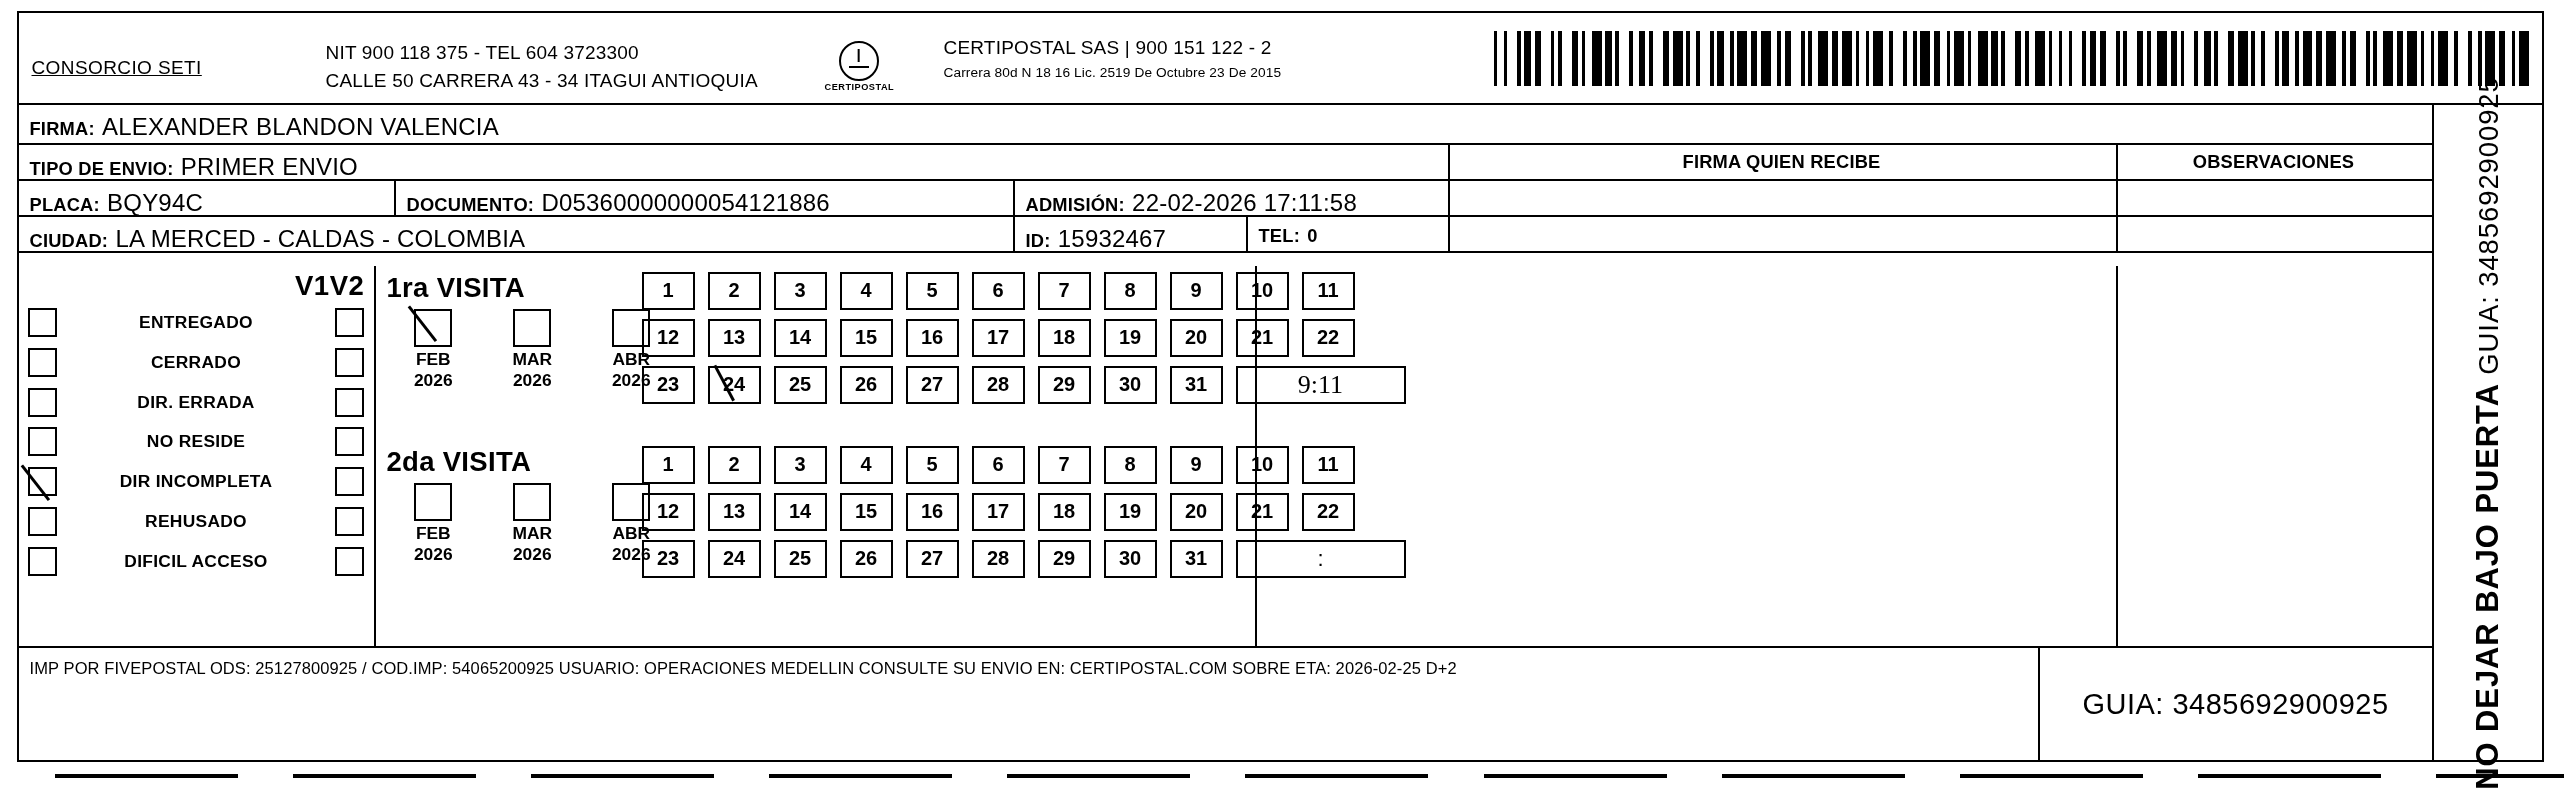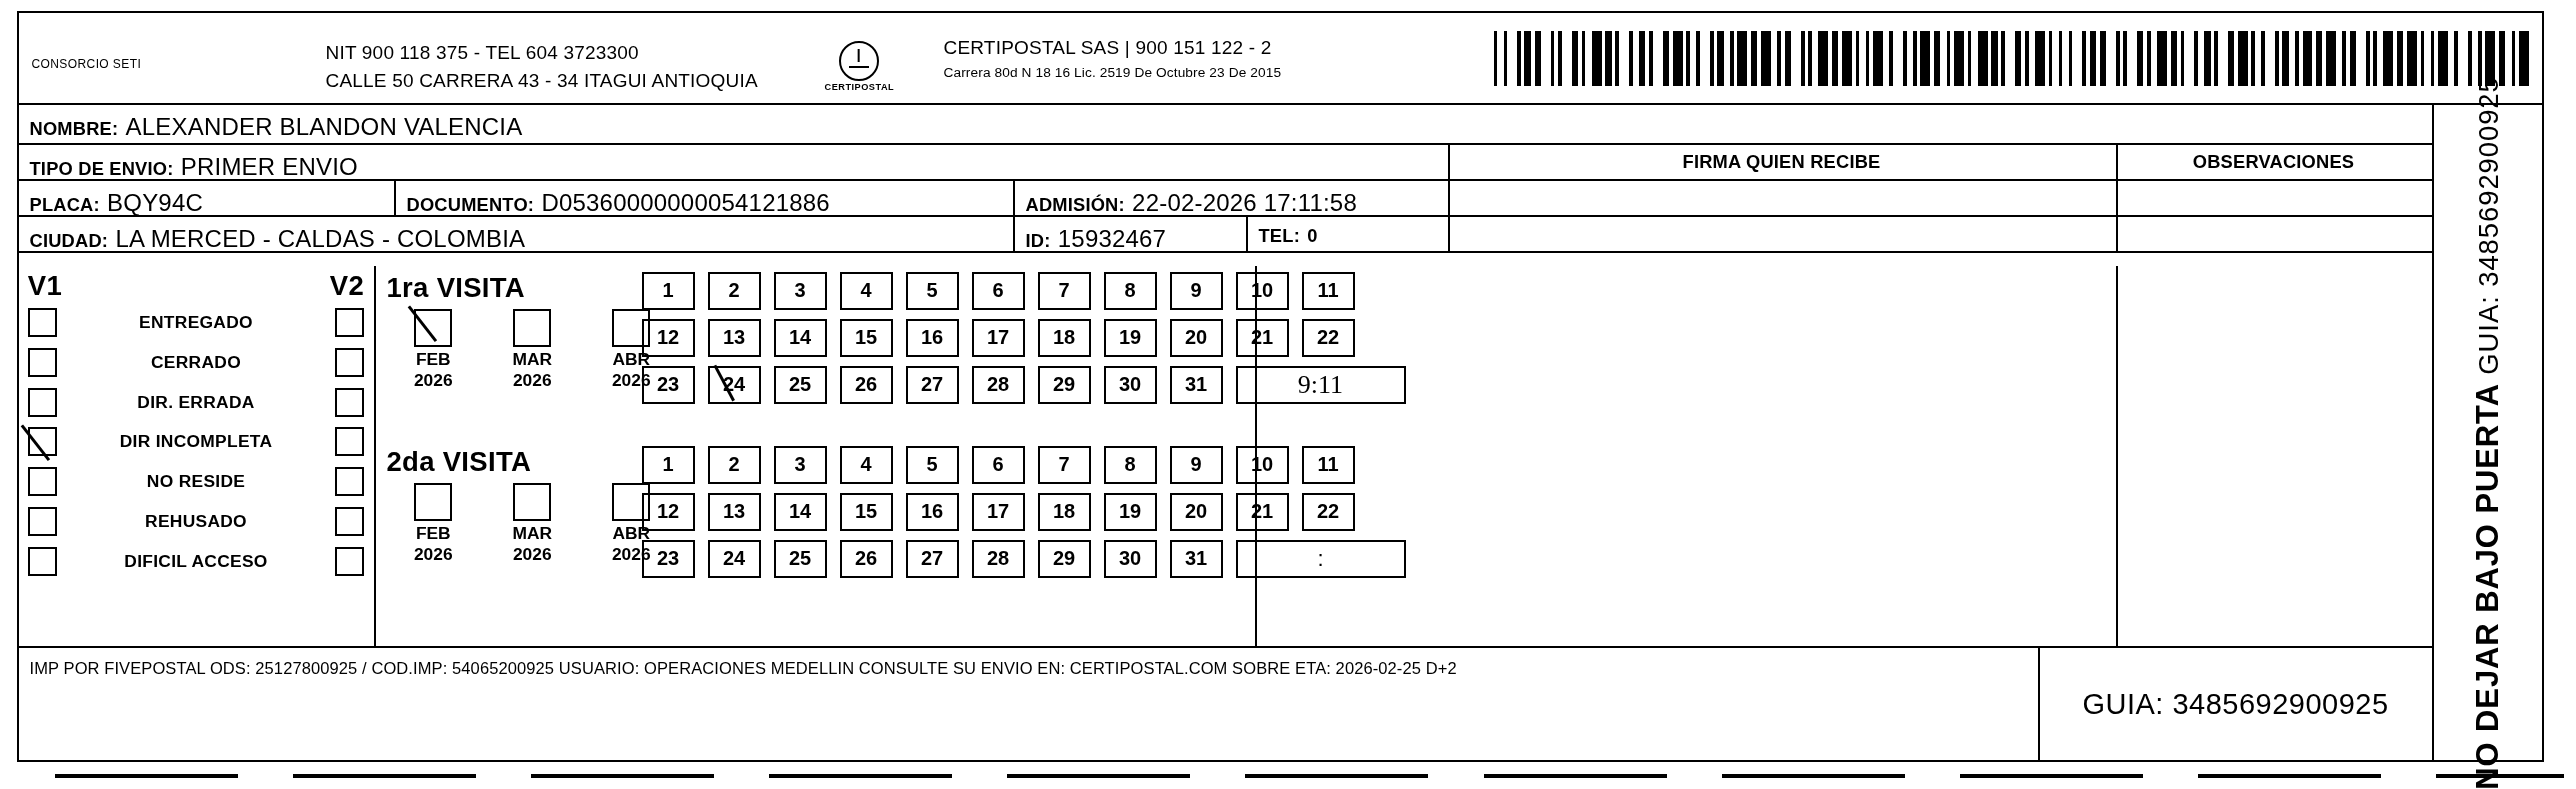--- a/index.html
+++ b/index.html
@@ -20,21 +20,21 @@
   }
   
   .hdr{
     position:relative;
     height:92px;
     border-bottom:2.7px solid #000;
     box-sizing:border-box;
   }
   .hdr-consorcio{
     position:absolute;left:13px;top:44px;
-    font-size:12px;letter-spacing:0.4px;
+    font-size:19px;letter-spacing:0.4px;text-decoration:underline;
   }
   .hdr-nit{
     position:absolute;left:307px;top:26px;
     font-size:19px;line-height:27.5px;letter-spacing:0.2px;
   }
   .logo{
     position:absolute;left:806px;top:27.5px;
     width:68px;text-align:center;
   }
   .logo .ring{
@@ -95,21 +95,21 @@
   .vdiv{position:absolute;top:0;bottom:0;width:2.7px;background:#000;}
   
   .mid{
     position:absolute;left:0;right:0;top:161px;bottom:112px;
     border-bottom:2.7px solid #000;box-sizing:border-box;
   }
   .mid-left{position:absolute;left:0;top:0;bottom:0;width:357px;border-right:2.7px solid #000;box-sizing:border-box;}
   .mid-mid{position:absolute;left:357px;top:0;bottom:0;width:881px;border-right:2.7px solid #000;box-sizing:border-box;}
   .mid-right{position:absolute;left:1429px;right:0;top:0;bottom:0;}
   
-  .vhead{display:flex;justify-content:space-between;padding:3.7px 9.2px 0;}
+  .vhead{display:flex;justify-content:flex-end;padding:3.7px 9.2px 0;}
   .vhead b{font-size:27.5px;letter-spacing:0.5px;}
   .vrow{display:flex;align-items:center;height:38px;margin-top:1.8px;padding:0 9.2px;}
   .box{
     width:29px;height:29px;border:2.7px solid #000;box-sizing:border-box;flex:0 0 auto;position:relative;
   }
   .vrow .txt{flex:1;text-align:center;font-size:17.4px;font-weight:bold;letter-spacing:0.3px;}
   .mark:after{
     content:"";position:absolute;left:-7.3px;top:-5.5px;width:44px;height:2.7px;background:#000;
     transform:rotate(52deg);transform-origin:left center;
   }
@@ -357,21 +357,21 @@
       <div class="vtxt">
         <span>NO DEJAR BAJO PUERTA</span>
         <span class="small">GUIA: 3485692900925</span>
       </div>
     </div>
 
     <div class="body-area">
 
       <div class="row">
         <div class="pad">
-          <span class="k">NOMBRE:</span>
+          <span class="k">FIRMA:</span>
           <span class="v">ALEXANDER BLANDON VALENCIA</span>
         </div>
       </div>
 
 
       <div class="cell-split">
         <div class="vdiv" style="left:1429px;"></div>
         <div class="vdiv" style="left:2097px;"></div>
         <div class="pad">
           <span class="k">TIPO DE ENVIO:</span>
@@ -440,27 +440,27 @@
                 <div class="box"></div>
                 <div class="txt">CERRADO</div>
                 <div class="box"></div>
               </div>
               <div class="vrow">
                 <div class="box"></div>
                 <div class="txt">DIR. ERRADA</div>
                 <div class="box"></div>
               </div>
               <div class="vrow">
+                <div class="box"></div>
+                <div class="txt">NO RESIDE</div>
+                <div class="box"></div>
+              </div>
+              <div class="vrow">
                 <div class="box mark"></div>
                 <div class="txt">DIR INCOMPLETA</div>
-                <div class="box"></div>
-              </div>
-              <div class="vrow">
-                <div class="box"></div>
-                <div class="txt">NO RESIDE</div>
                 <div class="box"></div>
               </div>
               <div class="vrow">
                 <div class="box"></div>
                 <div class="txt">REHUSADO</div>
                 <div class="box"></div>
               </div>
               <div class="vrow">
                 <div class="box"></div>
                 <div class="txt">DIFICIL ACCESO</div>

